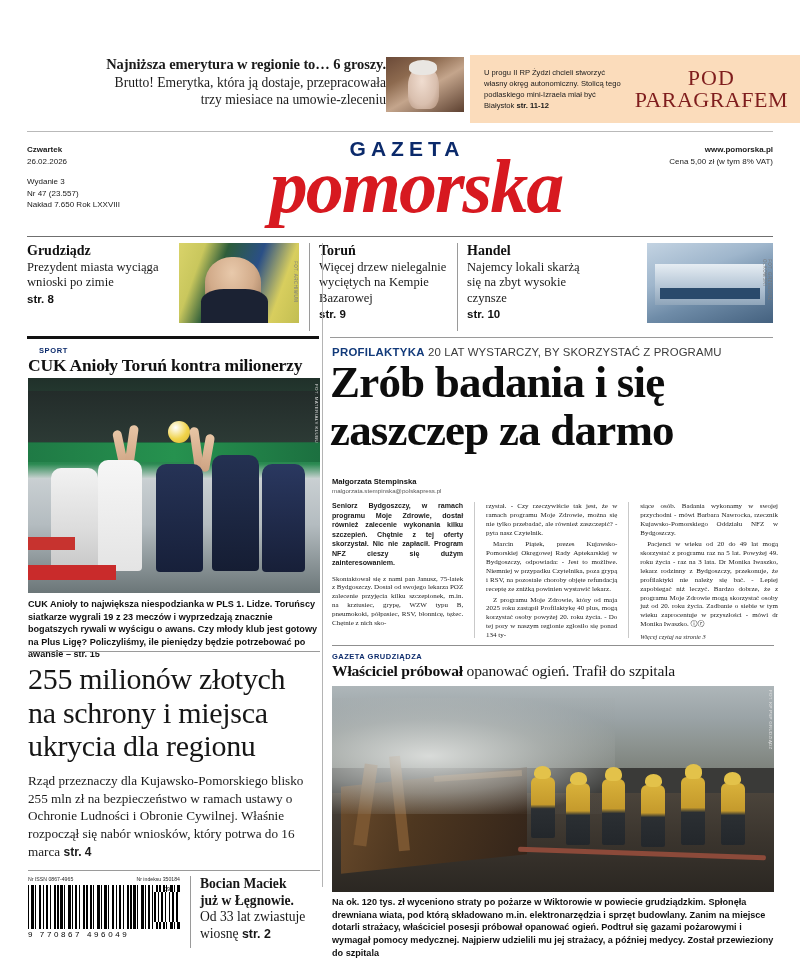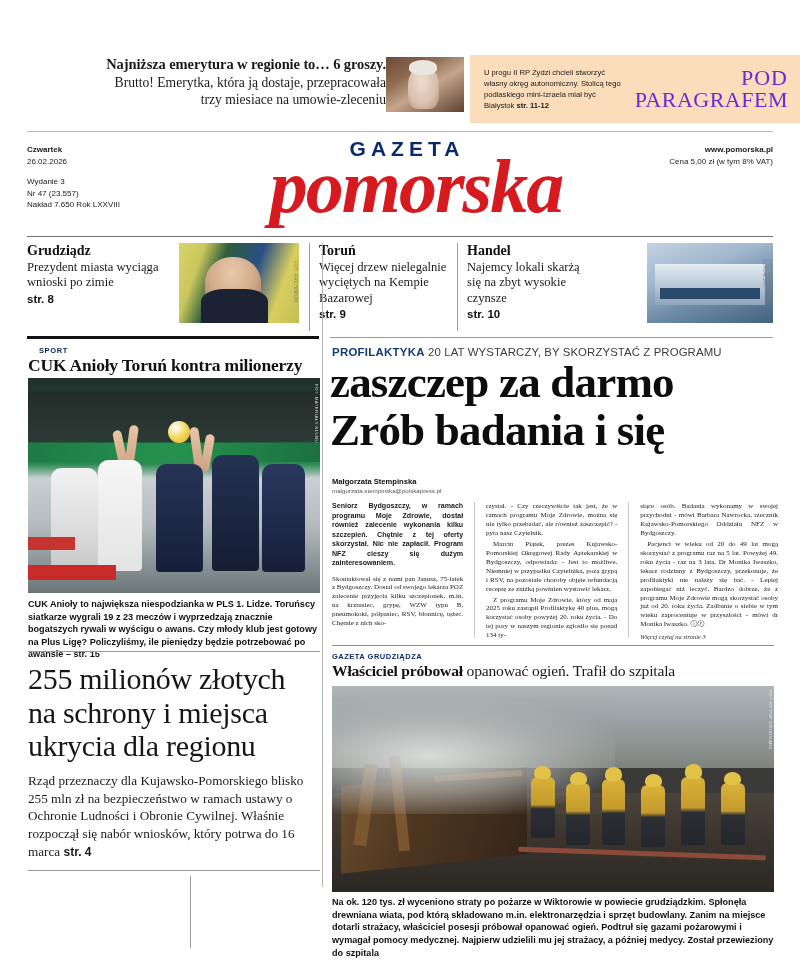--- a/index.html
+++ b/index.html
@@ -82,23 +82,23 @@
   .pod-teaser {
     flex: 1;
     font-family: "Liberation Sans", sans-serif;
     font-size: 7.6px;
     line-height: 1.45;
     color: #1a1a1a;
     padding-right: 8px;
   }
   .pod-teaser b { font-weight: bold; }
   .pod-brand {
-    text-align: right;
-    font-family: "Liberation Serif", serif;
-    color: #6d28d9;
+    text-align: center;
+    font-family: "Liberation Serif", serif;
+    color: #7f1d1d;
     line-height: 0.98;
   }
   .pod-brand .pod {
     font-size: 22px; letter-spacing: 1px; display: block;
   }
   .pod-brand .paragrafem {
     font-size: 22px; letter-spacing: 0.5px; display: block;
   }
 
   .rule-under-top {
@@ -678,26 +678,44 @@
     <div class="sp-red2"></div>
     <span class="sport-credit">FOT. MATERIAŁY KLUBU</span>
   </div>
   <div class="sport-caption">CUK Anioły to największa niespodzianka w PLS 1. Lidze. Toruńscy siatkarze wygrali 19 z 23 meczów i wyprzedzają znacznie bogatszych rywali w wyścigu o awans. Czy młody klub jest gotowy na Plus Ligę? Policzyliśmy, ile pieniędzy będzie potrzebować po awansie – str. 15</div>
   <div class="rule-left-mid"></div>
 
   <div class="m255-head">255 milionów złotych na schrony i miejsca ukrycia dla regionu</div>
   <div class="m255-body"><span>Rząd przeznaczy dla Kujawsko-Pomorskiego blisko 255 mln zł na bezpieczeństwo w ramach ustawy o Ochronie Ludności i Obronie Cywilnej. Właśnie rozpoczął się nabór wniosków, który potrwa do 16 marca </span><b>str. 4</b></div>
   <div class="rule-left-low"></div>
 
+  <div class="barcode-block">
+    <div class="bc-meta">
+      <span>Nr ISSN 0867-4965</span>
+      <span>Nr indeksu 350184</span>
+    </div>
+    <div class="bc-bars"></div>
+    <div class="bc-digits">9 770867 496049</div>
+    <div class="bc-addon">
+      <div class="bc-addon-num">09</div>
+      <div class="bc-addon-bars"></div>
+    </div>
+  </div>
   <div class="vdiv-barcode"></div>
+  <div class="bocian">
+    <b>Bocian Maciek</b><br>
+    <b>już w Łęgnowie.</b><br>
+    <span>Od 33 lat zwiastuje</span><br>
+    <span>wiosnę </span><span class="pg">str. 2</span>
+  </div>
 
   <div class="prof-kicker"><b>PROFILAKTYKA</b><span> 20 LAT WYSTARCZY, BY SKORZYSTAĆ Z PROGRAMU</span></div>
   <div class="main-head">
+    <div>Zrób badania i się</div>
     <div>zaszczep za darmo</div>
-    <div>Zrób badania i się</div>
   </div>
   <div class="byline">
     <div class="nm">Małgorzata Stempinska</div>
     <div class="em">malgorzata.stempinska@polskapress.pl</div>
   </div>
 
   <div class="cols">
     <div class="col c1">
       <p class="lead">Seniorz Bydgoszczy, w ramach programu Moje Zdrowie, dostał również zalecenie wykonania kilku szczepień. Chętnie z tej oferty skorzystał. Nic nie zapłacił. Program NFZ cieszy się dużym zainteresowaniem.</p>
       <p>Skontaktował się z nami pan Janusz, 75-latek z Bydgoszczy. Dostał od swojego lekarza POZ zalecenie przyjęcia kilku szczepionek, m.in. na krztusiec, grypę, WZW typu B, pneumokoki, półpasiec, RSV, błonnicę, tężec. Chętnie z nich sko-</p>

